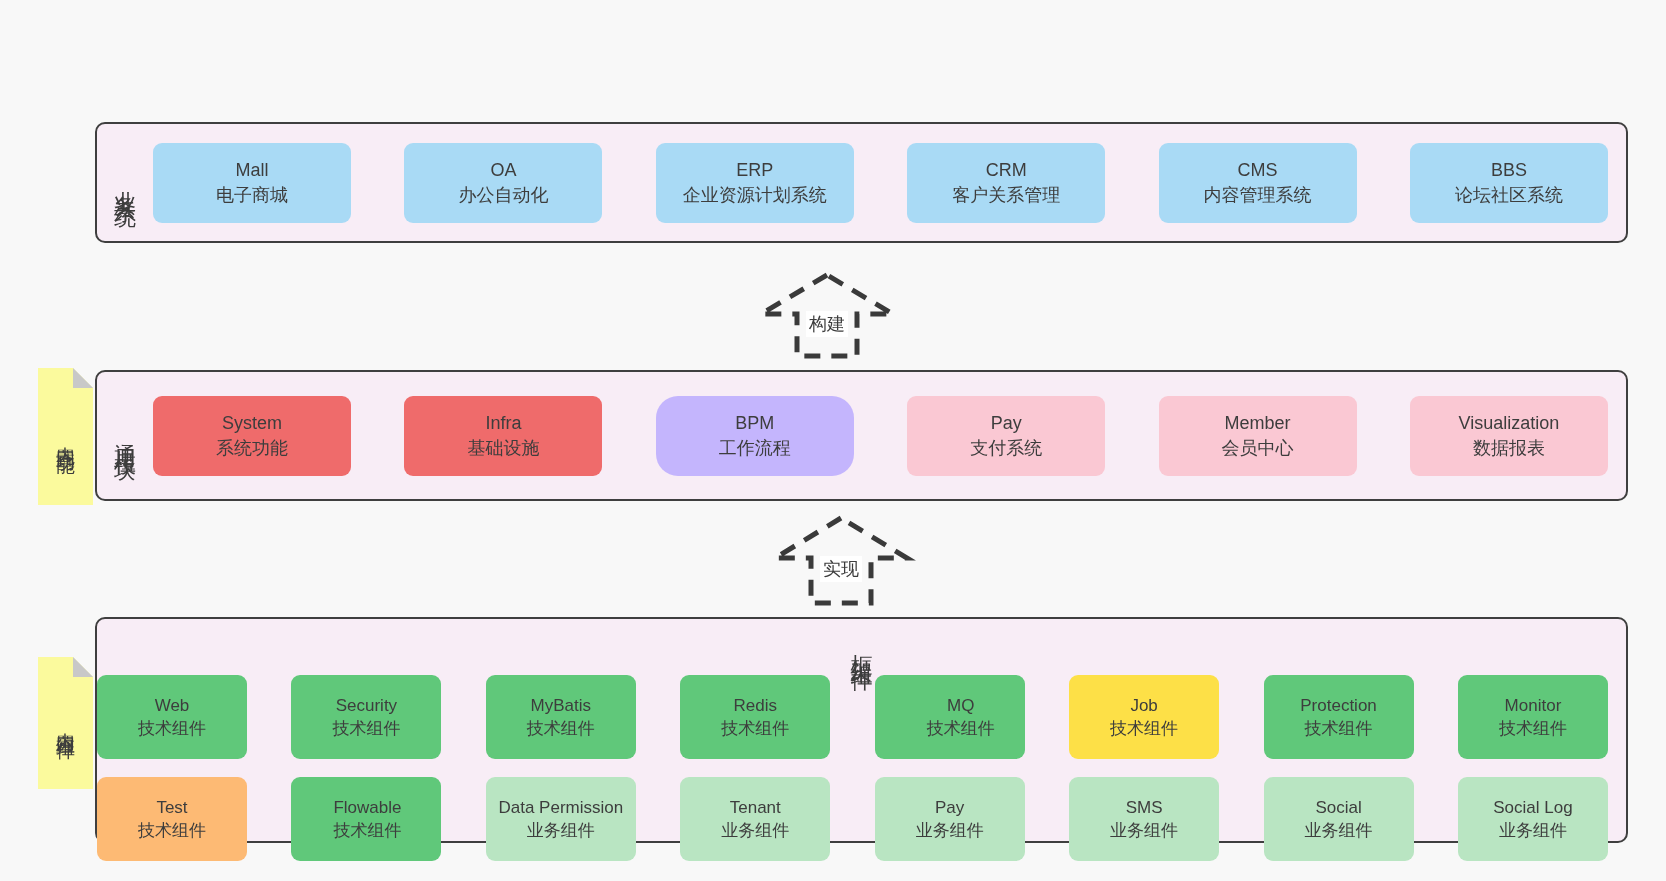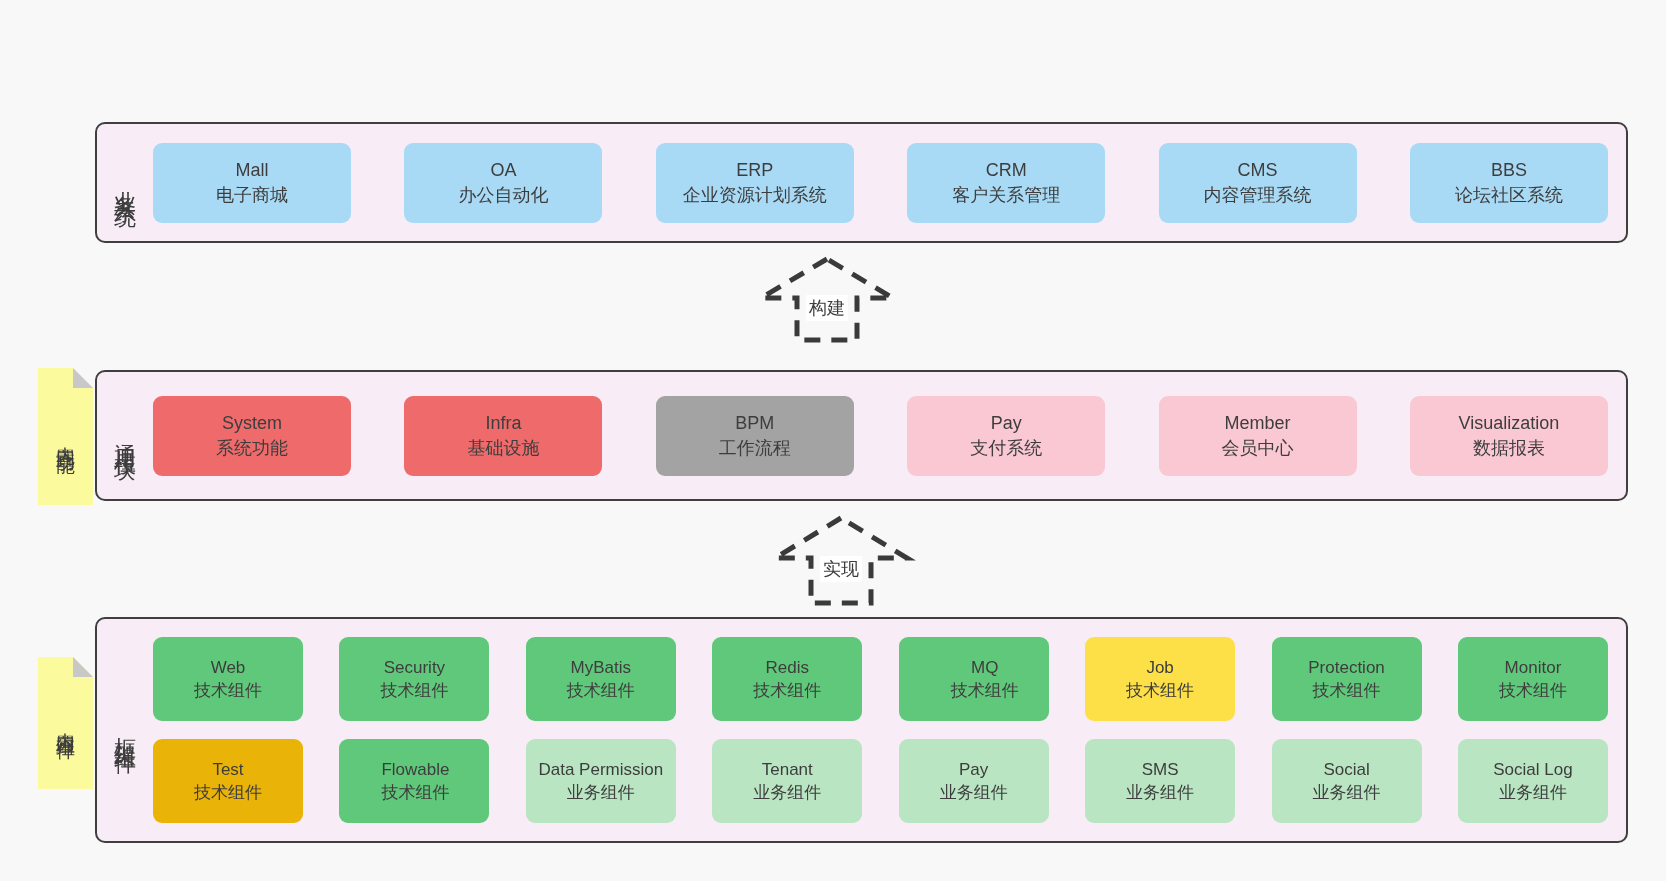--- a/index.html
+++ b/index.html
@@ -9,21 +9,21 @@
     font-family:"Liberation Sans","DejaVu Sans",sans-serif;
     color:#3d3d3d;
   }
   .layer{
     position:absolute;left:95px;width:1533px;box-sizing:border-box;
     background:#f8edf6;border:2px solid #3f3f3f;border-radius:10px;
     display:flex;align-items:stretch;
   }
   .layer-business{top:122px;height:121px;}
   .layer-common{top:370px;height:131px;}
-  .layer-framework{top:617px;height:226px;}
+  .layer-framework{top:617px;height:226px;flex-direction:column;}
   .side-label{
     flex:0 0 56px;display:flex;align-items:center;justify-content:center;
     font-size:22px;letter-spacing:5px;color:#3c3c3c;
   }
   .vtext{writing-mode:vertical-rl;text-orientation:upright;}
   .boxes{
     flex:1;display:flex;align-items:center;justify-content:space-between;
     margin-right:18px;
   }
   .rows{flex:1;display:flex;flex-direction:column;justify-content:center;gap:18px;margin-right:18px;}
@@ -45,21 +45,21 @@
   .sticky-framework{top:657px;height:132px;}
   .sticky::before{
     content:"";position:absolute;top:0;right:0;width:0;height:0;
     border-top:20px solid #f8f8f8;border-left:20px solid transparent;
   }
   .sticky::after{
     content:"";position:absolute;top:0;right:0;width:0;height:0;
     border-left:20px solid #c8c8c8;border-top:20px solid transparent;
   }
   .arrow-wrap{position:absolute;width:150px;}
-  .arrow-build{left:752px;top:253px;height:92px;}
+  .arrow-build{left:752px;top:269px;height:92px;}
   .arrow-impl{left:766px;top:512px;height:96px;}
   .arrow-wrap svg{position:absolute;left:0;top:0;width:100%;height:100%;}
   .arrow-label{
     position:absolute;left:50%;top:46%;transform:translateX(-50%);
     background:#ffffff;padding:1px 3px;font-size:18px;color:#3c3c3c;white-space:nowrap;
   }
 </style>
 </head>
 <body>
 
@@ -116,21 +116,21 @@
       <div class="box box6" style="background: rgb(239, 107, 107);">
         <div>System</div>
         <div>系统功能</div>
       </div>
 
       <div class="box box6" style="background: rgb(239, 107, 107);">
         <div>Infra</div>
         <div>基础设施</div>
       </div>
 
-      <div class="box box6" style="background: #a3a3a3;">
+      <div class="box box6" style="background: #c4b5fd; border-radius: 22px;">
         <div>BPM</div>
         <div>工作流程</div>
       </div>
 
       <div class="box box6" style="background: rgb(250, 200, 211);">
         <div>Pay</div>
         <div>支付系统</div>
       </div>
 
       <div class="box box6" style="background: rgb(250, 200, 211);">
@@ -195,21 +195,21 @@
           <div>技术组件</div>
         </div>
 
         <div class="box box8" style="background: rgb(96, 200, 122);">
           <div>Monitor</div>
           <div>技术组件</div>
         </div>
       </div>
     <div class="boxes">
 
-        <div class="box box8" style="background: #eab308;">
+        <div class="box box8" style="background: #fdba74;">
           <div>Test</div>
           <div>技术组件</div>
         </div>
 
         <div class="box box8" style="background: rgb(96, 200, 122); padding-left: 8px;">
           <div>Flowable</div>
           <div>技术组件</div>
         </div>
 
         <div class="box box8" style="background: rgb(185, 229, 194);">

